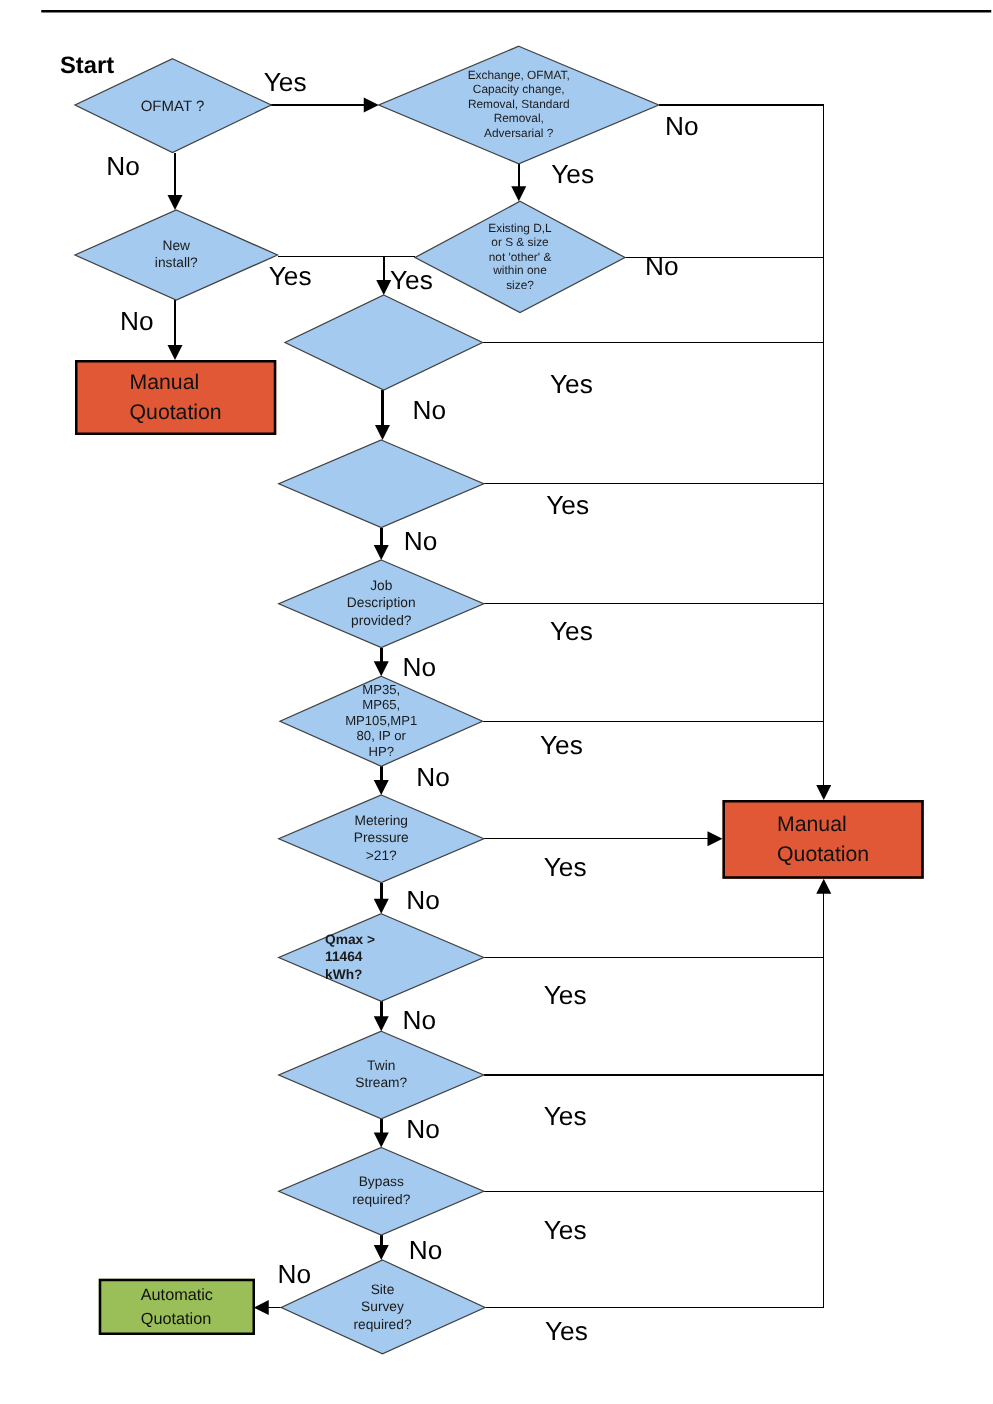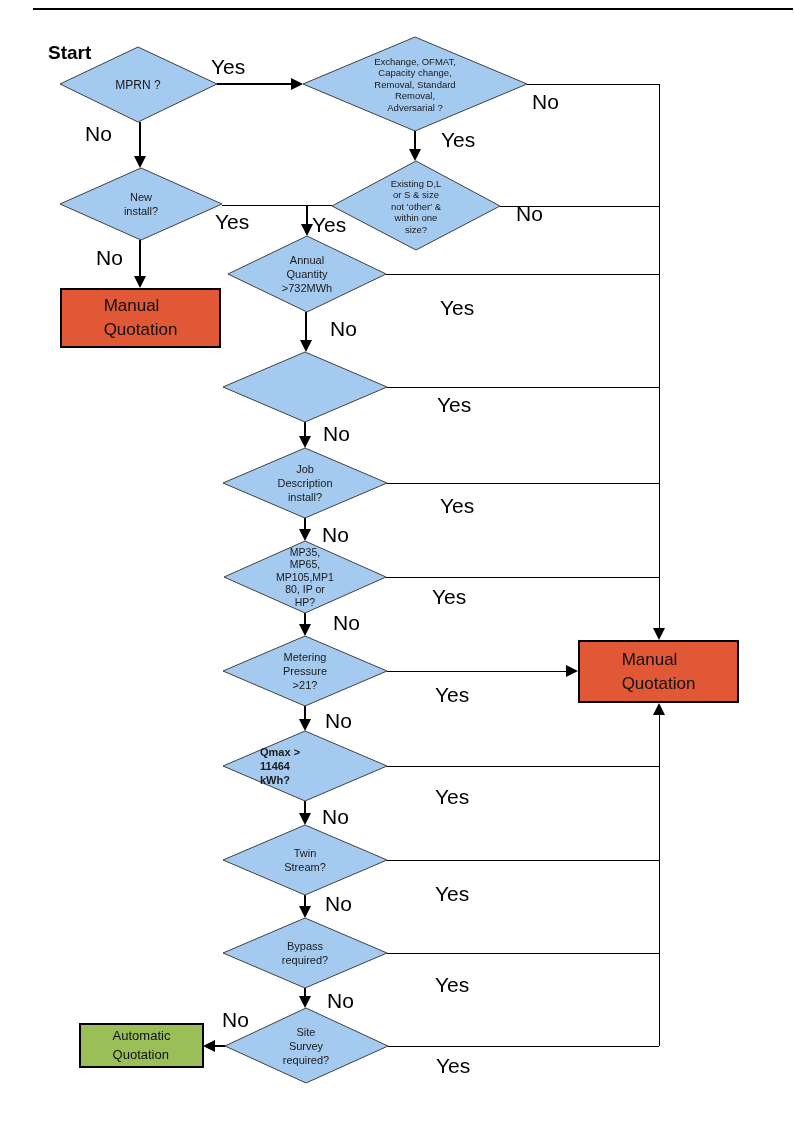--- a/index.html
+++ b/index.html
@@ -101,39 +101,36 @@
       <polygon points="305,636 387,671 305,706 223,671"></polygon>
       <polygon points="305,731 387,766 305,801 223,766"></polygon>
       <polygon points="305,825 387,860 305,895 223,860"></polygon>
       <polygon points="305,918 387,953 305,988 223,953"></polygon>
       <polygon points="306,1008 388,1046 306,1083 225,1046"></polygon>
     </g>
   </svg>
 
   <div class="start-label" style="left:48px;top:42px;">Start</div>
 
-  <div class="node-text f12" style="left:138px;top:85px;width:120px;">MPRN ?</div>
+  <div class="node-text f12" style="left:138px;top:85px;width:120px;">OFMAT ?</div>
   <div class="node-text f9" style="left:415px;top:84px;width:130px;">Exchange, OFMAT,
 Capacity change,
 Removal, Standard
 Removal,
 Adversarial ?</div>
   <div class="node-text f11" style="left:141px;top:204px;width:100px;">New
 install?</div>
   <div class="node-text f9" style="left:416px;top:206px;width:100px;">Existing D,L
 or S &amp; size
 not 'other' &amp;
 within one
 size?</div>
-  <div class="node-text f11" style="left:307px;top:274px;width:110px;">Annual
-Quantity
-&gt;732MWh</div>
   <div class="node-text f11" style="left:305px;top:483px;width:120px;">Job
 Description
-install?</div>
+provided?</div>
   <div class="node-text f10" style="left:305px;top:577px;width:100px;">MP35,
 MP65,
 MP105,MP1
 80, IP or
 HP?</div>
   <div class="node-text f11" style="left:305px;top:671px;width:110px;">Metering
 Pressure
 &gt;21?</div>
   <div class="node-text f11 align-left" style="left:303px;top:766px;width:86px;">Qmax &gt;
 11464

